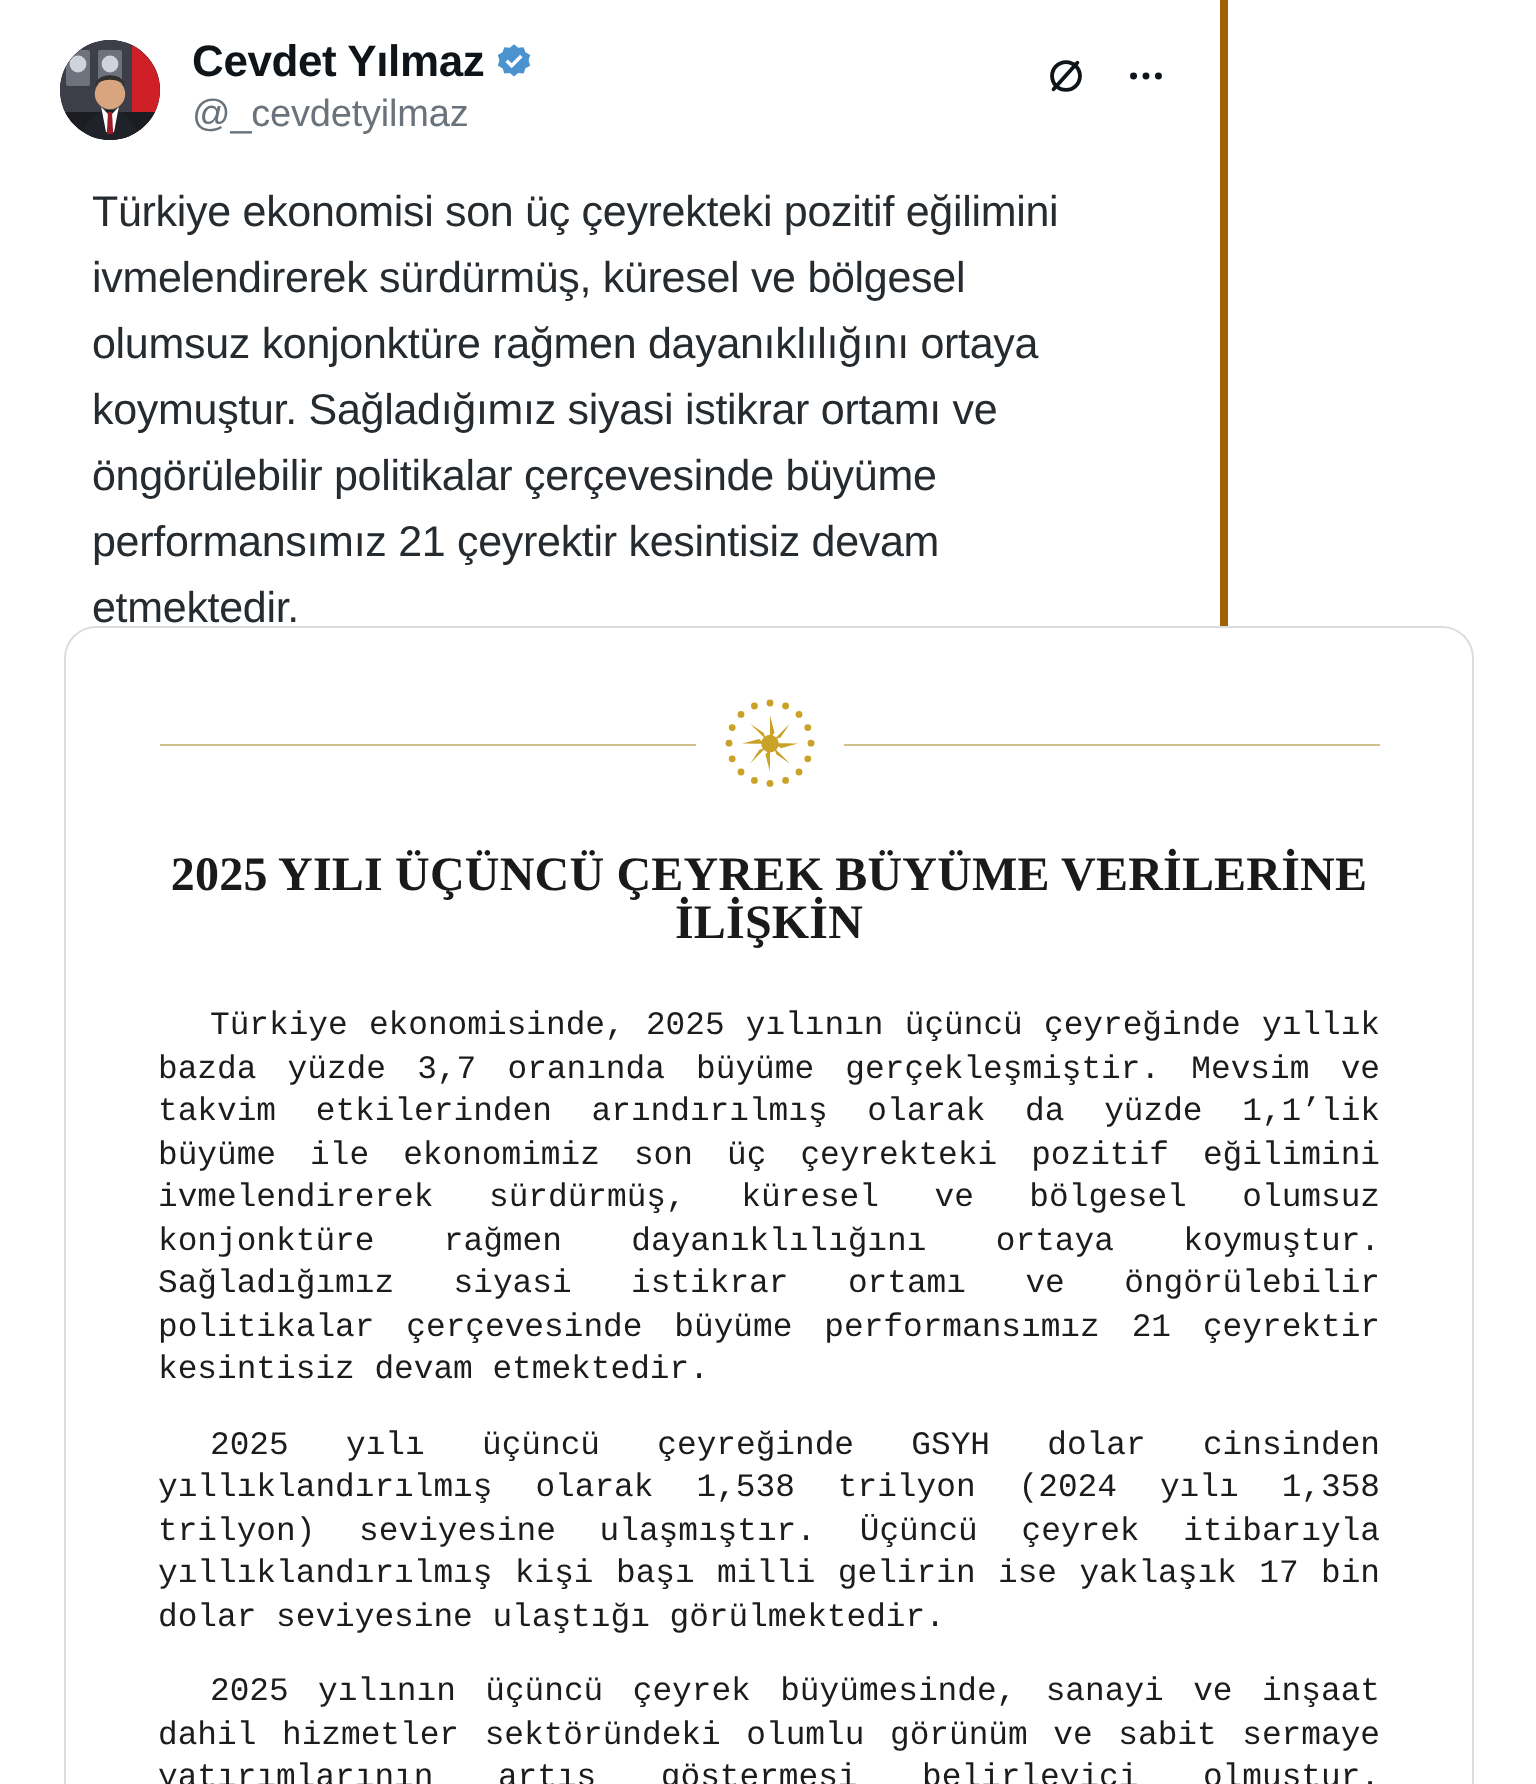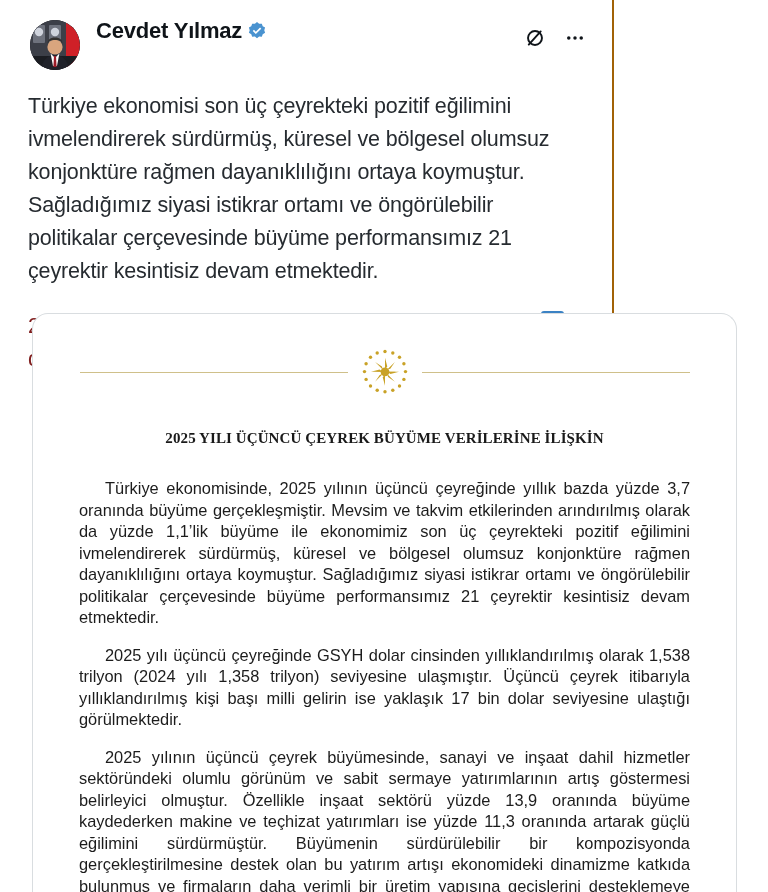--- a/index.html
+++ b/index.html
@@ -10,21 +10,21 @@
     background: #ffffff;
     font-family: "Liberation Sans", sans-serif;
     overflow: hidden;
   }
 
   #page {
     position: relative;
     width: 614px;
     height: 892px;
     background: #ffffff;
-    border-right: 2px solid #a16207;
+    border-right: 4px solid #a16207;
   }
 
   
   .tweet-header {
     display: flex;
     align-items: flex-start;
     padding: 20px 24px 0 30px;
     height: 78px;
   }
 
@@ -86,21 +86,21 @@
     width: 26px; height: 26px;
     display: flex; align-items: center; justify-content: center;
     cursor: pointer;
     color: #0f1419;
     background: none; border: none;
   }
   .icon-btn svg { display: block; }
 
   
   .tweet-body {
-    padding: 12px 48px 0 28px;
+    padding: 12px 48px 0 46px;
   }
 
   .tweet-text {
     font-size: 21.5px;
     line-height: 33px;
     color: #262b30;
     letter-spacing: -0.15px;
     font-weight: 400;
   }
 
@@ -165,30 +165,30 @@
   .gold-rule.right { margin-left: 10px;  max-width: 268px; }
 
   .emblem { width: 54px; height: 54px; flex: 0 0 54px; }
   .emblem svg { display: block; }
 
   .doc-title {
     margin-top: 26px;
     text-align: center;
     font-family: "Liberation Serif", serif;
     font-weight: 700;
-    font-size: 15px;
+    font-size: 24px;
     line-height: 24px;
     color: #1a1a1a;
     letter-spacing: 0.1px;
   }
 
   .doc-paragraphs { margin-top: 28px; }
 
   .doc-p {
-    font-family: Liberation Sans, sans-serif;
+    font-family: Liberation Mono, monospace;
     font-size: 16.4px;
     line-height: 21.5px;
     color: #1c1c1c;
     text-align: justify;
     text-indent: 26px;
     margin-bottom: 16px;
     hyphens: none;
   }
   .doc-p:last-child { margin-bottom: 16px; }
 </style>
@@ -228,20 +228,21 @@
     <div class="identity">
       <div class="name-row">
         <span class="display-name">Cevdet Yılmaz</span>
         <span class="verified-badge">
           <svg viewBox="0 0 22 22" xmlns="http://www.w3.org/2000/svg" aria-hidden="true">
             <path fill="#4a93d0" d="M11 1.2 l2.3 1.9 3-.2 1 2.8 2.6 1.5 -.9 2.9 .9 2.9 -2.6 1.5 -1 2.8 -3-.2 -2.3 1.9 -2.3-1.9 -3 .2 -1-2.8 -2.6-1.5 .9-2.9 -.9-2.9 2.6-1.5 1-2.8 3 .2z"></path>
             <path fill="#ffffff" d="M9.7 14.4 L6.3 11 l1.35-1.35 2.05 2.05 4.65-4.65 1.35 1.35z"></path>
           </svg>
         </span>
       </div>
+      <div class="handle">@_cevdetyilmaz</div>
     </div>
 
     <div class="header-actions">
       <button class="icon-btn" aria-label="Grok">
         <svg width="22" height="22" viewBox="0 0 24 24" xmlns="http://www.w3.org/2000/svg" aria-hidden="true">
           <circle cx="12" cy="12" r="7.6" fill="none" stroke="#0f1419" stroke-width="2.1"></circle>
           <line x1="5.2" y1="19.2" x2="18.2" y2="4.8" stroke="#0f1419" stroke-width="2.1" stroke-linecap="round"></line>
         </svg>
       </button>
       <button class="icon-btn" aria-label="More">

